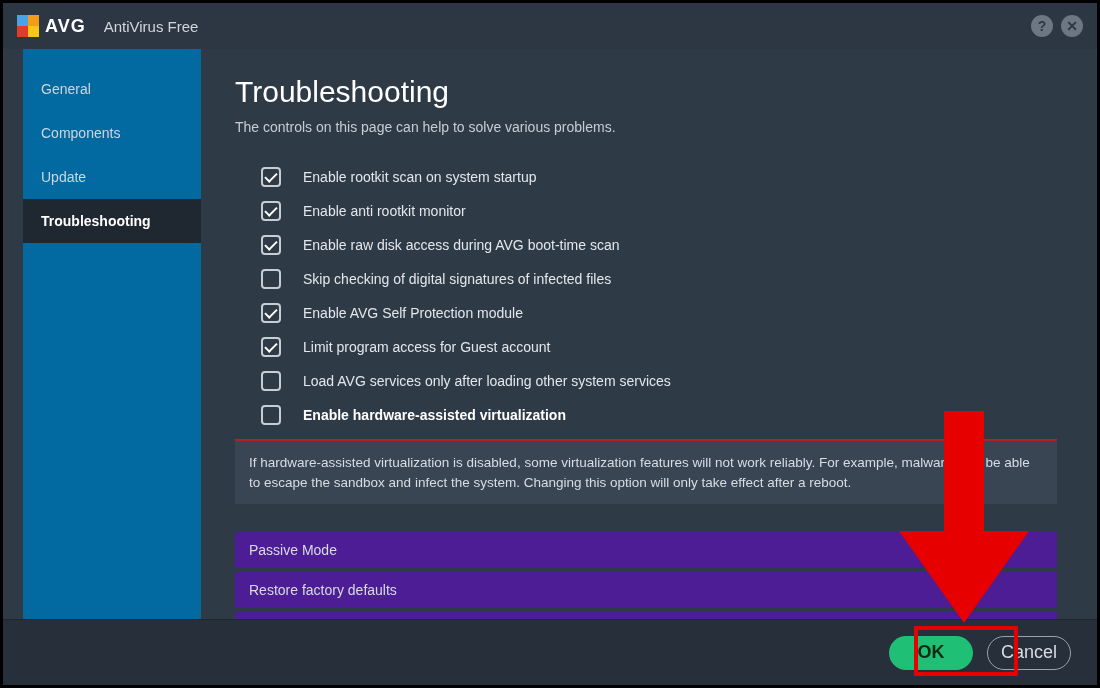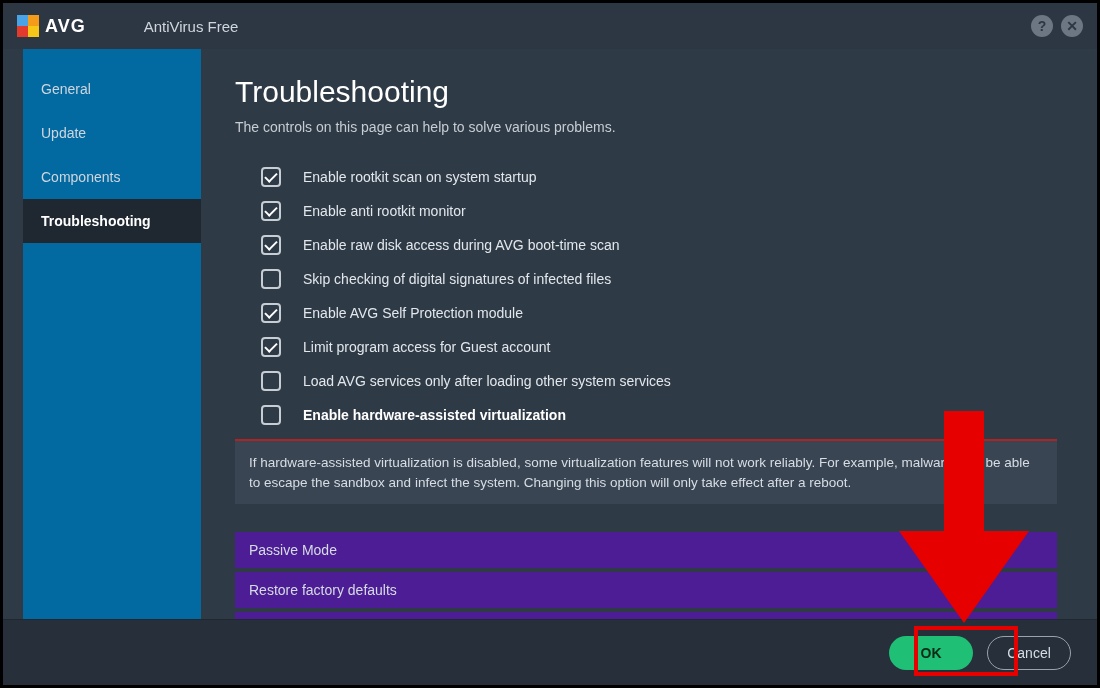--- a/index.html
+++ b/index.html
@@ -1,19 +1,19 @@
 <!DOCTYPE html>
 <html><head>
 <meta charset="utf-8">
 <style>
   * { box-sizing: border-box; margin: 0; padding: 0; }
   html, body { width: 1100px; height: 688px; overflow: hidden; font-family: "Segoe UI", Arial, sans-serif; }
   body { background: #0b0e14; border: 3px solid #000; }
   .window { display: flex; flex-direction: column; width: 100%; height: 100%; background: #2f3a47; position: relative; }
-  .titlebar { display: flex; align-items: center; height: 46px; padding: 0 14px; background: #2d3744; gap: 40px; }
+  .titlebar { display: flex; align-items: center; height: 46px; padding: 0 14px; background: #2d3744; }
   .logo-box { display: flex; align-items: center; gap: 6px; }
   .logo-icon { width: 22px; height: 22px; position: relative; }
   .logo-icon .q { position: absolute; width: 11px; height: 11px; }
   .logo-icon .q1 { left:0; top:0; background:#4aa3e6; }
   .logo-icon .q2 { left:11px; top:0; background:#f59b1a; }
   .logo-icon .q3 { left:0; top:11px; background:#e23b2e; }
   .logo-icon .q4 { left:11px; top:11px; background:#f6c618; }
   .logo-text { color:#fff; font-weight:700; font-size:18px; letter-spacing:1px; }
   .app-label { color:#cfd6de; font-size:15px; margin-left:18px; }
   .titlebar-right { margin-left:auto; display:flex; gap:8px; }
@@ -27,21 +27,21 @@
   .page-sub { font-size:14px; color:#c6cdd4; margin-bottom:32px; }
   .cb-row { display:flex; align-items:center; gap:22px; margin-bottom:14px; font-size:14px; color:#e2e7ec;margin-left:26px; }
   .cb-row.bold .cb-label { font-weight:700; color:#fff; }
   .cb { width:20px; height:20px; border:2px solid #c6cdd4; border-radius:4px; display:flex; align-items:center; justify-content:center; cursor:pointer; flex-shrink:0; }
   .cb.checked::after { content:""; width:10px; height:5px; border-left:2px solid #fff; border-bottom:2px solid #fff; transform: rotate(-45deg) translate(1px,-1px); }
   .red-underline { height:2px; background:#b02323; margin:2px 0 0 0; }
   .note-box { background:#3a4554; padding:12px 14px; font-size:13.5px; color:#d6dde4; line-height:1.45; margin-bottom:28px; }
   .pane-list { }
   .pane-item { background:#4c1d95; padding:10px 14px; font-size:14px; color:#d6dce3; margin-bottom:4px; cursor:pointer; }
   .footer { height:66px; border-top:1px solid #1f2731; background:#262f3a; display:flex; align-items:center; justify-content:flex-end; padding:0 26px; gap:14px; }
-  .btn { height:34px; min-width:84px; border-radius:17px; display:flex; align-items:center; justify-content:center; font-size:14px; cursor:pointer; }
+  .btn { height:34px; min-width:84px; border-radius:17px; display:flex; align-items:center; justify-content:center; font-size:18px; cursor:pointer; }
   .btn-ok { background:#1fbf75; color:#0b2a16; font-weight:600; }
   .btn-cancel { background:transparent; border:1px solid #9aa3ad; color:#d6dce3; }
   
   .red-box { position:absolute; border:4px solid #e60000; pointer-events:none; }
   .arrow { position:absolute; pointer-events:none; }
 </style>
 </head>
 <body>
 
 <div class="window">
@@ -64,22 +64,22 @@
       <div class="circle-btn">
           <span>✕</span>
         </div>
     </div>
   </div>
 
   <div class="body-area">
 
     <div class="sidebar">
       <div class="side-item"><span>General</span></div>
+      <div class="side-item"><span>Components</span></div>
       <div class="side-item"><span>Update</span></div>
-      <div class="side-item"><span>Components</span></div>
       <div class="side-item active"><span>Troubleshooting</span></div>
     </div>
 
     <div class="main">
       <div class="page-title">Troubleshooting</div>
       <div class="page-sub">The controls on this page can help to solve various problems.</div>
 
       <div class="cb-row">
         <div class="cb checked"></div>
         <span class="cb-label">Enable rootkit scan on system startup</span>

